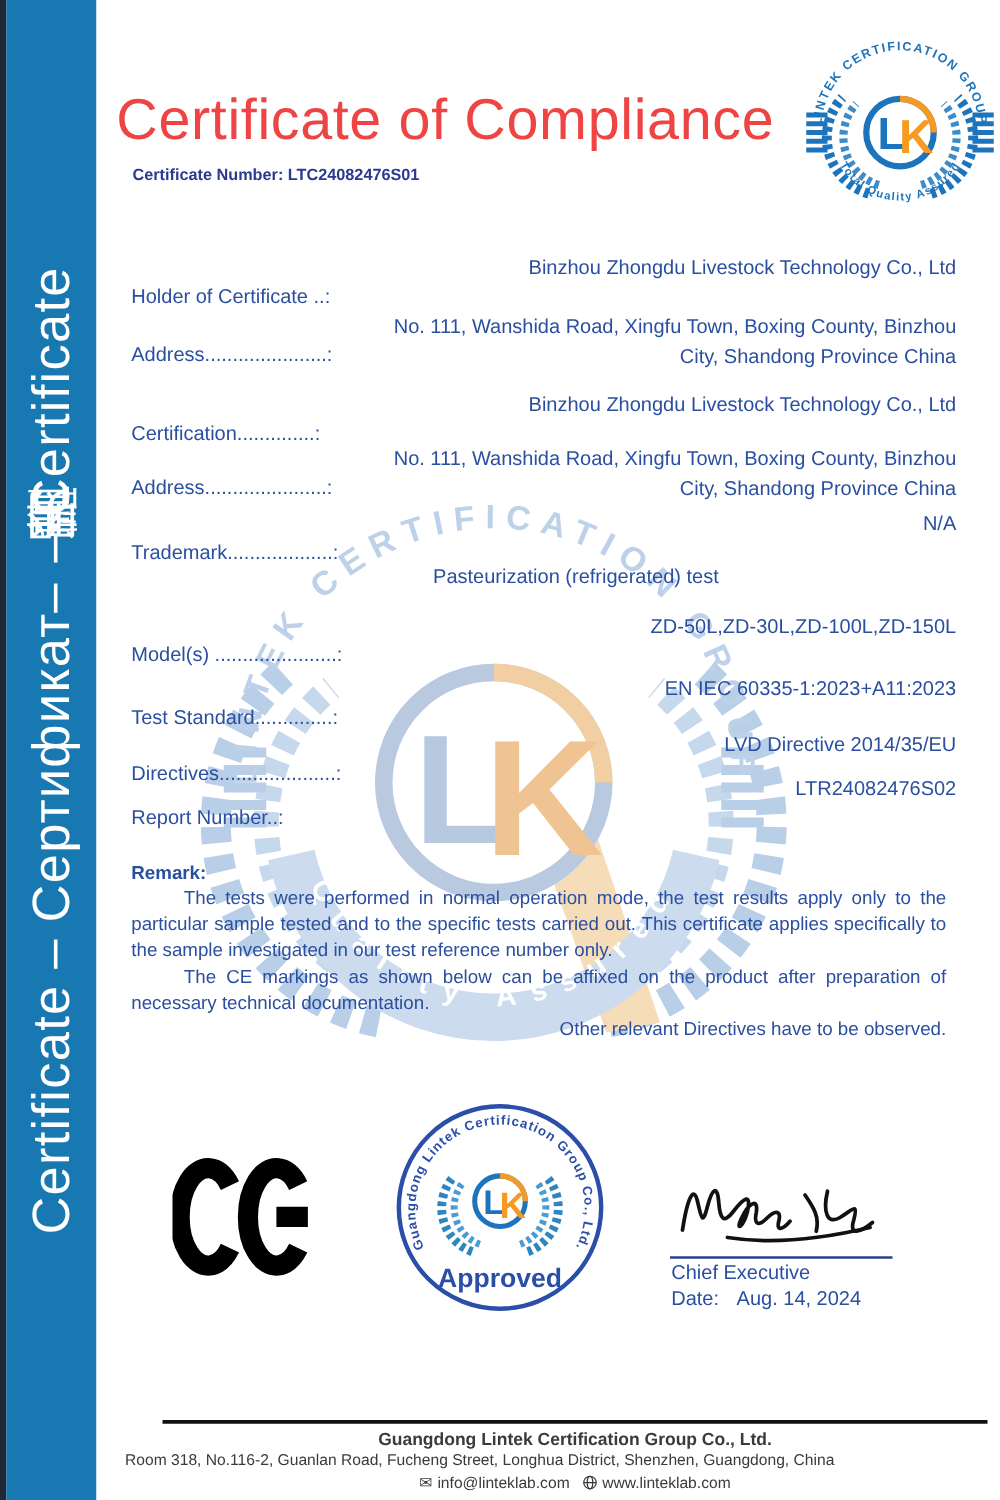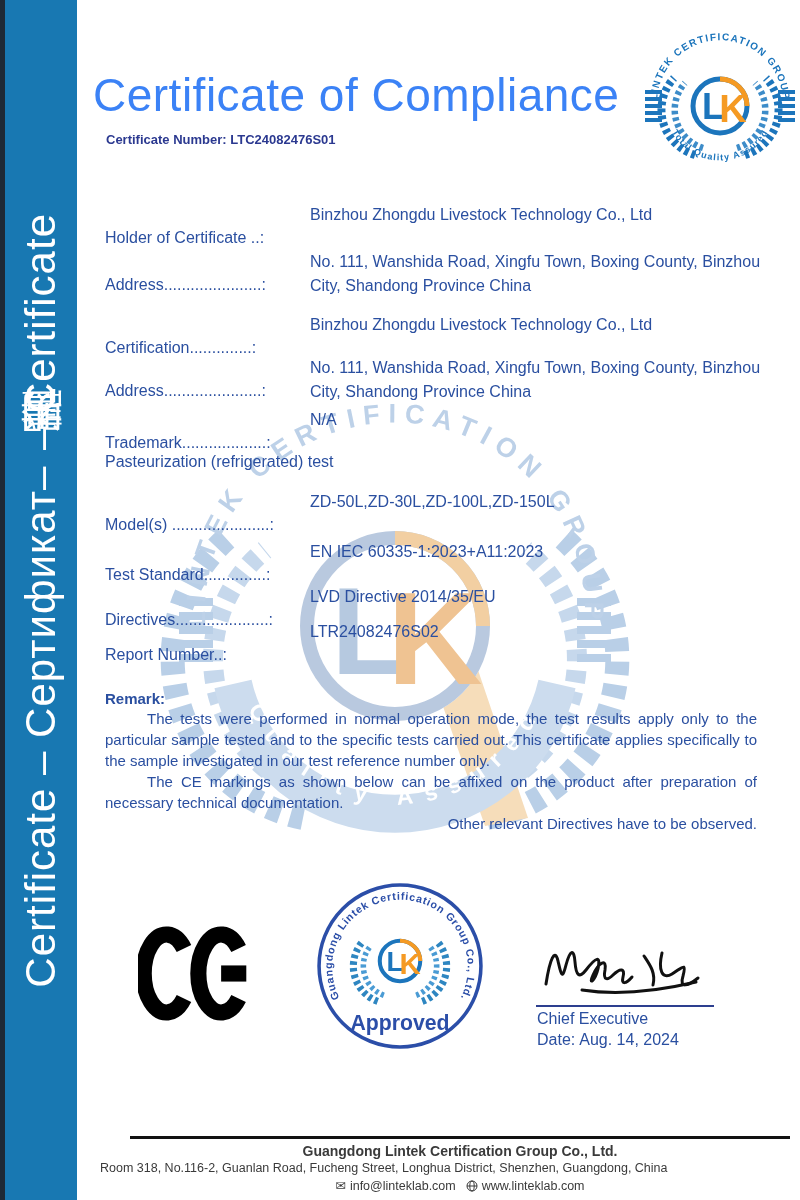--- a/index.html
+++ b/index.html
@@ -14,42 +14,42 @@
   .edge-strip { position:absolute; left:0; top:0; width:5px; height:1200px; background:#1e2935; z-index:3; }
   .side-band {
     position:absolute; left:5px; top:0; width:72px; height:1200px; background:#1878b2; z-index:3;
     display:flex; align-items:center; justify-content:center;
   }
   .side-band .vtext {
     writing-mode:vertical-rl; transform:rotate(180deg);
     color:#ffffff; font-size:42px; letter-spacing:1px; white-space:nowrap;
   }
   
-  .title { left:93px; top:68px; font-size:46px; color:#3b82f6; letter-spacing:0.5px; }
+  .title { left:93px; top:68px; font-size:46px; color:#ef4444; letter-spacing:0.5px; }
   .cert-no { left:106px; top:132px; font-size:13px; font-weight:bold; color:#2b3990; }
   .logo-svg { left:644px; top:22px; }
   
   .wm { position:absolute; left:133px; top:348px; z-index:1; }
   
   .field-row { position:absolute; left:105px; width:660px; display:flex; color:#2a4fa0; font-size:16px; }
   .field-label { width:205px; flex:0 0 205px;margin-top:26px; }
-  .field-value { width:470px; line-height:24px; }
+  .field-value { width:470px; line-height:24px;text-align:right; }
   
   .remark-head { left:105px; top:690px; font-size:15px; font-weight:bold; color:#2a4fa0; }
   .remark-body { left:105px; top:708px; width:652px; color:#2a4fa0; font-size:15px; line-height:21px; text-align:justify; }
   .remark-body p.p1, .remark-body p.p2 { text-indent:42px; }
   .remark-body p.p3 { text-indent:72px; text-align:right; }
   
   .ce-svg { left:138px; top:926px; }
   .stamp-svg { left:314px; top:880px; }
   .sig-svg { left:540px; top:928px; }
   .sig-line { left:536px; top:1005px; width:178px; height:2px; background:#2d3f8f; }
   .sig-role { left:537px; top:1010px; font-size:16px; color:#2a4fa0; }
   .sig-date { left:537px; top:1031px; font-size:16px; color:#2a4fa0; }
-  .sig-date .dval { margin-left:4px; }
+  .sig-date .dval { margin-left:14px; }
   
   .foot-line { left:130px; top:1136px; width:660px; height:3px; background:#111111; }
   .foot-company { left:130px; top:1143px; width:660px; text-align:center; font-size:14px; font-weight:bold; color:#3a3a3a; }
   .foot-address { left:100px; top:1161px; width:700px; text-align:left; font-size:12.5px; color:#3a3a3a; }
   .foot-contact { left:130px; top:1178px; width:660px; display:flex; justify-content:center; align-items:center; gap:4px; font-size:12.5px; color:#3a3a3a; }
   svg text { font-family:"Liberation Sans", sans-serif; }
 </style>
 </head>
 <body>
 

